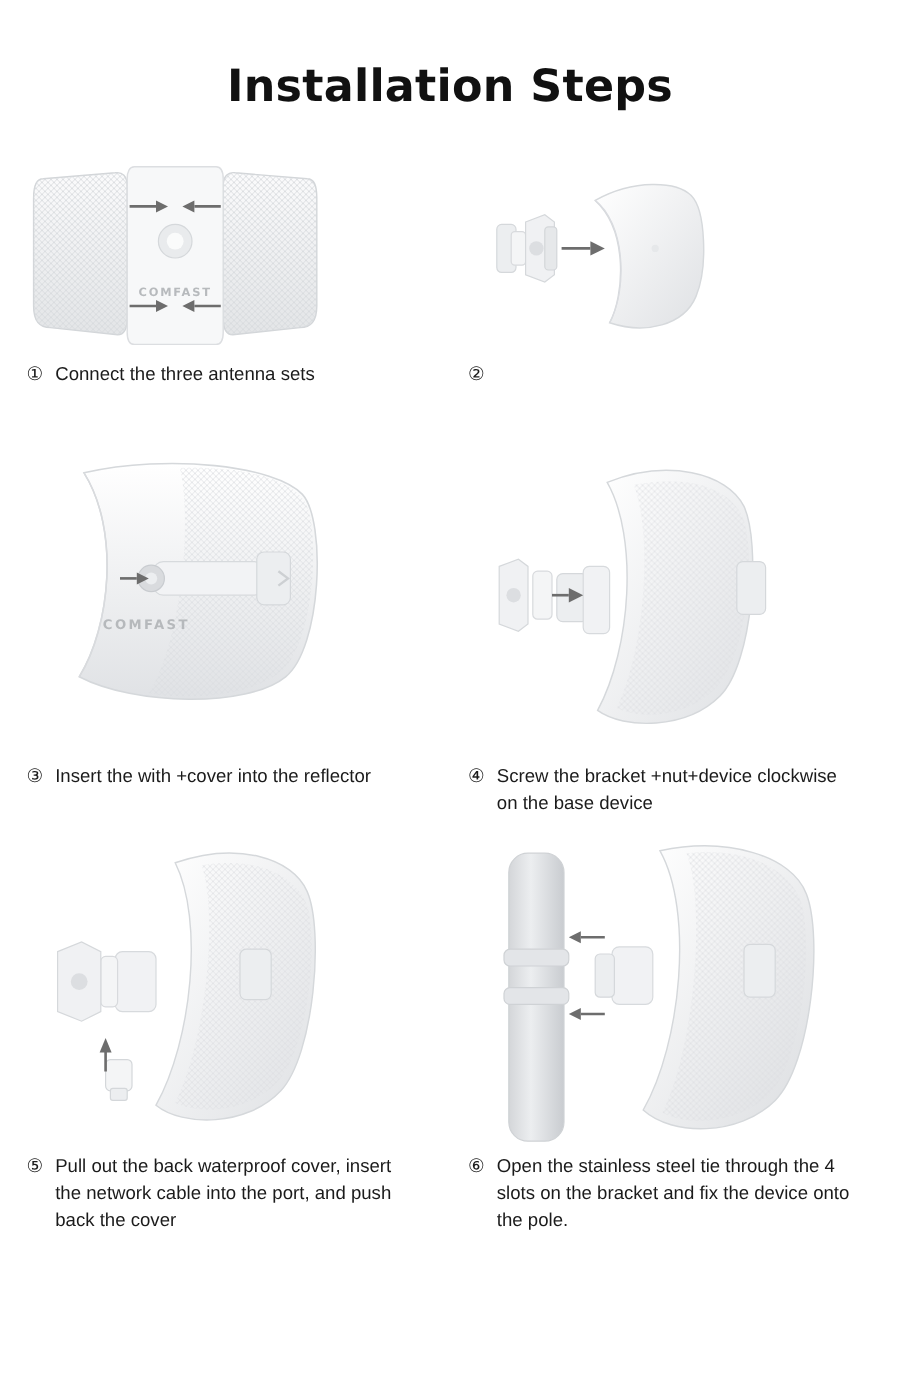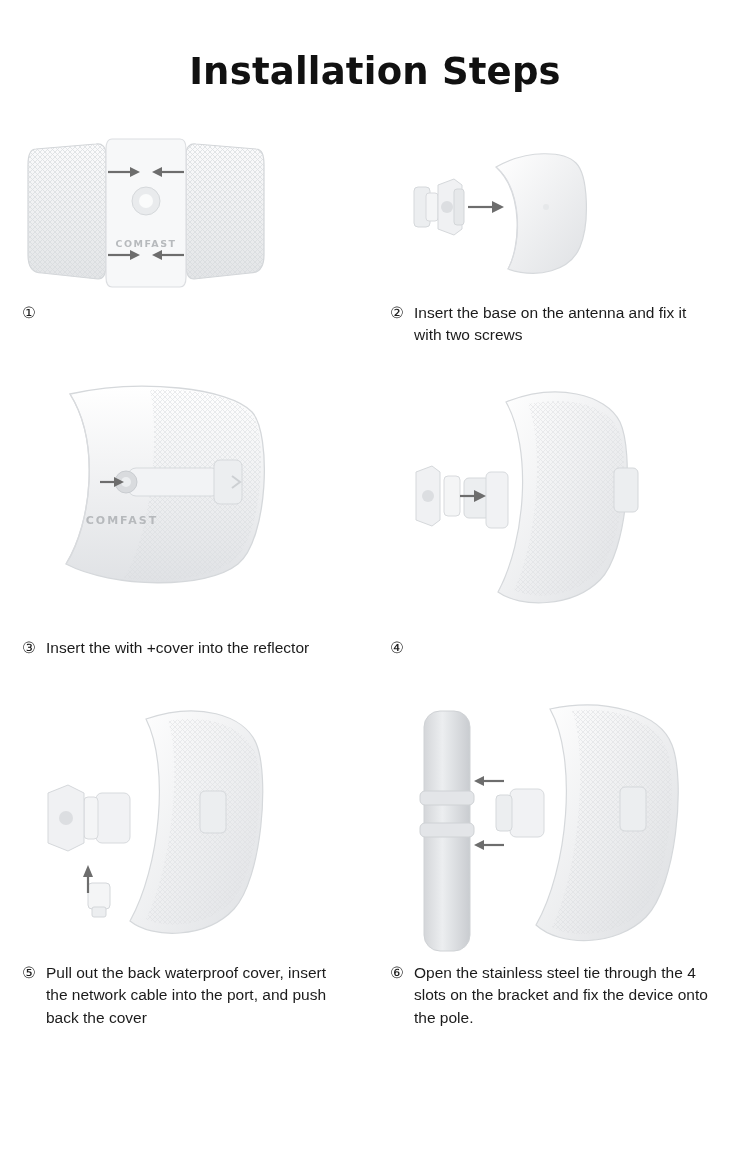--- a/index.html
+++ b/index.html
@@ -116,20 +116,21 @@
             </g>
           <polygon class="arh" points="130,123 140,128 130,133"></polygon>
           <g class="ar">
               <line x1="184" y1="128" x2="162" y2="128"></line>
             </g>
           <polygon class="arh" points="162,123 152,128 162,133"></polygon>
         </svg>
       </div>
       <div class="step-caption">
         <span class="num">①</span>
+        <span>Connect the three antenna sets</span>
       </div>
     </div>
 
     <div class="step r1">
       <div class="step-figure">
         <svg width="368" height="175" viewBox="0 0 368 175">
           <defs>
             <linearGradient id="g2" x1="0" y1="0" x2="1" y2="1">
               <stop offset="0%" stop-color="#ffffff"></stop>
               <stop offset="100%" stop-color="#dfe1e4"></stop>
@@ -149,21 +150,20 @@
           </g>
 
           <g class="ar">
               <line x1="100" y1="80" x2="124" y2="80"></line>
             </g>
           <polygon class="arh" points="124,74 136,80 124,86"></polygon>
         </svg>
       </div>
       <div class="step-caption">
         <span class="num">②</span>
-        <span>Insert the base on the antenna and fix it with two screws</span>
       </div>
     </div>
 
     <div class="step r2">
       <div class="step-figure tall">
         <svg width="368" height="265" viewBox="0 0 368 265">
           <defs>
             <linearGradient id="g3" x1="0" y1="0" x2="0" y2="1">
               <stop offset="0%" stop-color="#ffffff"></stop>
               <stop offset="100%" stop-color="#e0e2e5"></stop>
@@ -222,20 +222,21 @@
           <circle cx="60" cy="124" r="6" fill="#dcdee1"></circle>
 
           <g class="ar">
               <line x1="92" y1="124" x2="106" y2="124"></line>
             </g>
           <polygon class="arh" points="106,118 118,124 106,130"></polygon>
         </svg>
       </div>
       <div class="step-caption">
         <span class="num">④</span>
+        <span>Screw the bracket +nut+device clockwise on the base device</span>
       </div>
     </div>
 
     <div class="step r3">
       <div class="step-figure tall">
         <svg width="368" height="265" viewBox="0 0 368 265">
           <defs>
             <linearGradient id="g5" x1="0" y1="0" x2="1" y2="1">
               <stop offset="0%" stop-color="#ffffff"></stop>
               <stop offset="100%" stop-color="#dfe1e4"></stop>

